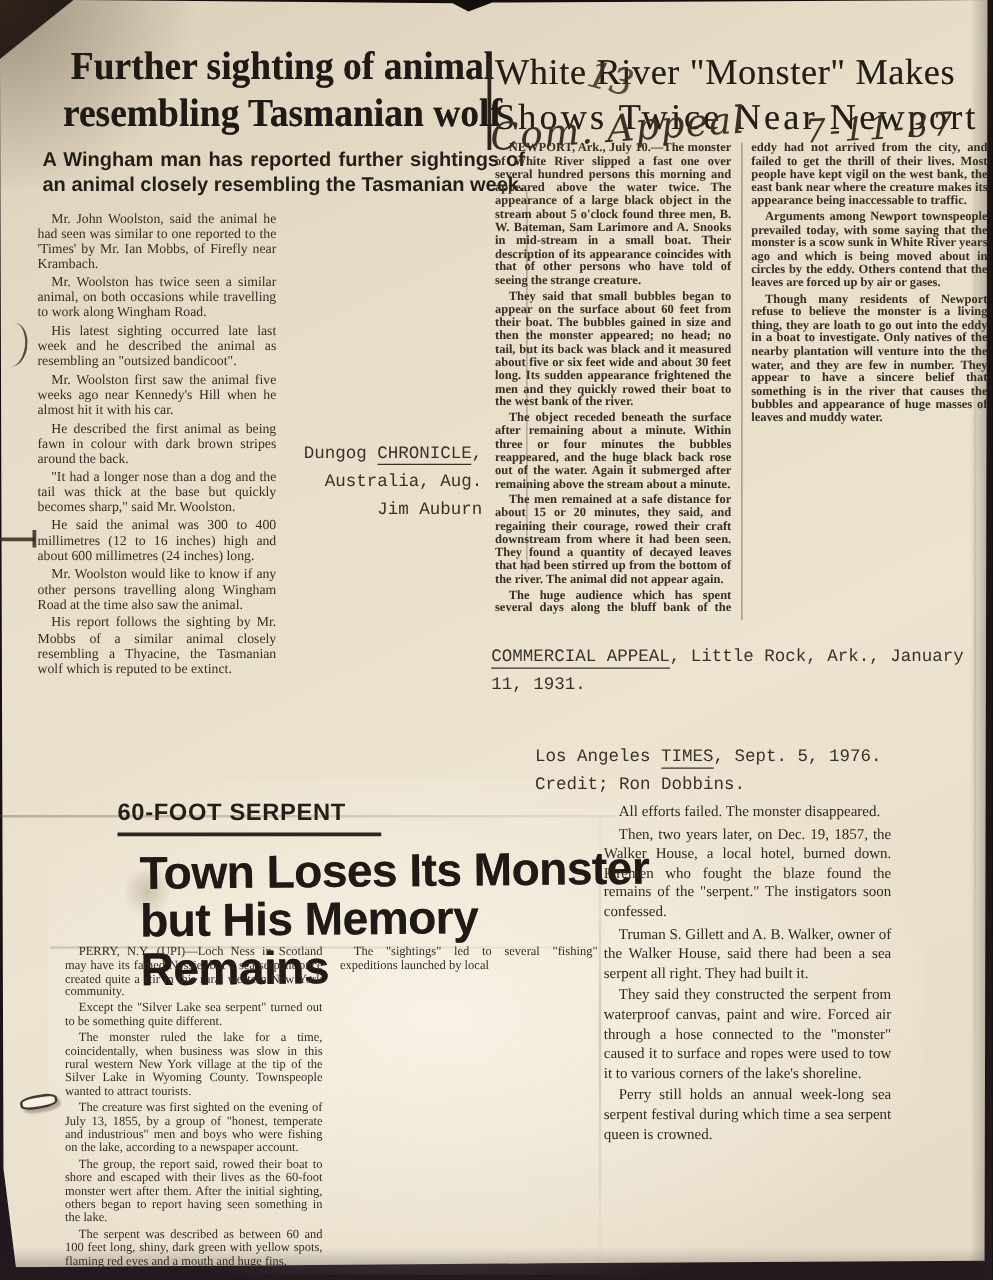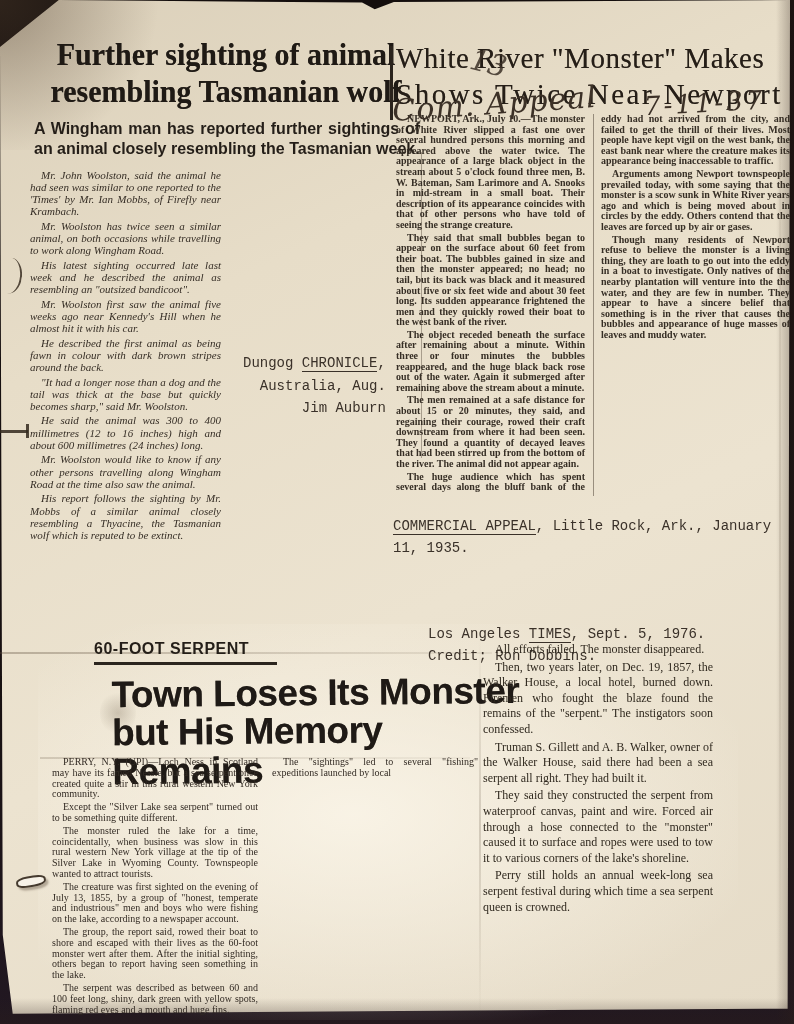--- a/index.html
+++ b/index.html
@@ -13,21 +13,21 @@
   .crease{position:absolute;background:linear-gradient(90deg,rgba(92,76,58,.35),rgba(92,76,58,.08));}
   .crease-v{position:absolute;background:linear-gradient(180deg,rgba(92,76,58,.0),rgba(92,76,58,.22),rgba(92,76,58,.0));}
   .stain{position:absolute;border-radius:50%;}
 
   
   .art-tas{position:absolute;left:30px;top:38px;width:392px;color:#2f2821;}
   .tas-headline{font-family:"Liberation Serif",serif;font-weight:700;font-size:30px;line-height:1.16;text-align:center;color:#1f1a15;transform:scaleY(1.06);text-shadow:0 0 .5px rgba(35,27,20,.7);}
   .tas-intro{margin:11px 2px 0 4px;font-family:"Liberation Sans",sans-serif;font-weight:700;font-size:16px;line-height:1.28;color:#241e18;text-align:justify;}
   .cols{column-fill:auto;overflow:hidden;text-align:justify;}
   .cols p{margin:0 0 2px;text-indent:11px;}
-  .tas-cols{margin-top:9px;height:412px;column-count:2;column-gap:10px;column-rule:1px solid rgba(70,58,45,.3);font-size:11px;line-height:1.12;color:#352d25;font-style:italic;}
+  .tas-cols{margin-top:9px;height:412px;column-count:2;column-gap:10px;column-rule:1px solid rgba(70,58,45,.3);font-size:11px;line-height:1.12;color:#352d25;}
 
   
   .art-wr{position:absolute;left:396px;top:42px;width:394px;color:#2f2821;}
   .wr-h1{font-family:"Liberation Serif",serif;font-size:29px;letter-spacing:.5px;white-space:nowrap;color:#251e17;text-shadow:0 0 .5px rgba(35,27,20,.6);}
   .wr-h2{font-family:"Liberation Serif",serif;font-size:29px;letter-spacing:2.5px;white-space:nowrap;margin-top:3px;color:#251e17;text-shadow:0 0 .5px rgba(35,27,20,.6);}
   .wr-meta{position:relative;height:13px;margin-top:1px;}
   .wr-dateline{position:absolute;left:90px;top:0;font-size:10px;font-weight:700;color:#32291f;}
   .wr-cols{margin-top:3px;height:382px;column-count:2;column-gap:16px;column-rule:1px solid rgba(70,58,45,.5);font-size:10px;line-height:1.06;color:#362e25;font-weight:bold;}
 
   
@@ -35,25 +35,25 @@
   .hand-com{left:392px;top:86px;font-size:30px;transform:rotate(-4deg);letter-spacing:1px;}
   .hand-date{left:644px;top:88px;font-size:26px;transform:rotate(-3deg);letter-spacing:3px;}
   .hand-13{left:470px;top:46px;font-size:29px;transform:rotate(14deg);opacity:.85;}
 
   
   .credit{position:absolute;font-family:"Liberation Mono","DejaVu Sans Mono",monospace;color:#3a3129;font-size:14px;}
   .credit div{white-space:pre;}
   .credit .u{border-bottom:1.5px solid #3a3129;}
   .credit-dungog{left:243px;top:352px;line-height:1.62;text-align:right;}
   .credit-ca{left:393px;top:516px;line-height:1.55;}
-  .credit-la{left:428px;top:624px;line-height:1.55;}
+  .credit-la{left:428px;top:596px;line-height:1.55;}
 
   
   .art-sp{position:absolute;left:50px;top:640px;width:670px;color:#2b2520;}
-  .sp-kicker{display:inline-block;margin-left:44px;font-family:"Liberation Sans",sans-serif;font-weight:700;font-size:16px;letter-spacing:.5px;color:#241e18;border-bottom:3px solid #2b251e;padding:0 28px 4px 0;text-align:center;}
+  .sp-kicker{display:inline-block;margin-left:44px;font-family:"Liberation Sans",sans-serif;font-weight:700;font-size:19px;letter-spacing:.5px;color:#241e18;border-bottom:3px solid #2b251e;padding:0 28px 4px 0;text-align:center;}
   .sp-headline{margin:9px 0 0 62px;width:424px;font-family:"Liberation Sans",sans-serif;font-weight:700;font-size:37px;line-height:1.04;letter-spacing:-.5px;color:#1f1a16;transform:rotate(-.6deg);text-shadow:0 0 .5px rgba(30,24,18,.6);}
   .sp-cols{position:absolute;left:2px;top:117px;width:426px;height:264px;column-count:2;column-gap:14px;font-size:10px;line-height:1.08;color:#332b24;}
   .sp-col3{position:absolute;left:433px;top:2px;width:230px;font-size:12px;line-height:1.3;text-align:justify;color:#30291f;}
   .sp-col3 p{margin:0 0 2px;text-indent:12px;}
 
   
   .headline-divider{position:absolute;left:390px;top:46px;width:3px;height:74px;background:#2a231c;}
   .clip-rule{position:absolute;left:421px;top:152px;width:1px;height:306px;background:rgba(70,58,45,.4);}
   .staple{position:absolute;left:16px;top:876px;width:26px;height:7px;border:2px solid #453a2e;border-radius:40%;transform:rotate(-10deg);background:rgba(250,246,238,.8);box-shadow:2px 3px 2px rgba(90,75,58,.4);}
   .pen-paren{position:absolute;left:4px;top:258px;width:16px;height:36px;border-right:2px solid rgba(58,46,34,.85);border-radius:0 70% 70% 0/0 50% 50% 0;transform:rotate(6deg);}
@@ -116,21 +116,21 @@
       <p>Though many residents of Newport refuse to believe the monster is a living thing, they are loath to go out into the eddy in a boat to investigate. Only natives of the nearby plantation will venture into the the water, and they are few in number. They appear to have a sincere belief that something is in the river that causes the bubbles and appearance of huge masses of leaves and muddy water.</p>
     </div>
   </div>
 
   <div class="hand hand-com">Com. Appeal</div>
   <div class="hand hand-date">7-11-37</div>
   <div class="hand hand-13">13</div>
 
   <div class="credit credit-ca">
     <div><span class="u">COMMERCIAL APPEAL</span><span>, Little Rock, Ark., January</span></div>
-    <div>11, 1935.</div>
+    <div>11, 1931.</div>
   </div>
 
   <div class="credit credit-la">
     <div><span>Los Angeles </span><span class="u">TIMES</span><span>, Sept. 5, 1976.</span></div>
     <div>Credit; Ron Dobbins.</div>
   </div>
 
   <div class="art-sp">
     <div class="sp-kicker">60-FOOT SERPENT</div>
     <div class="sp-headline">

